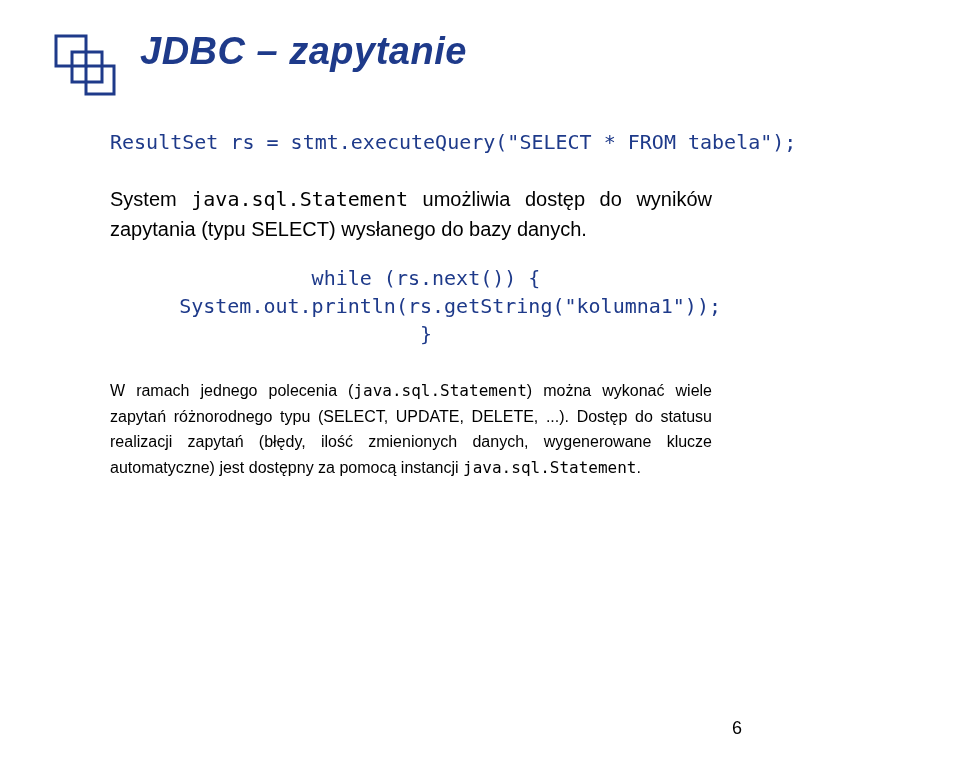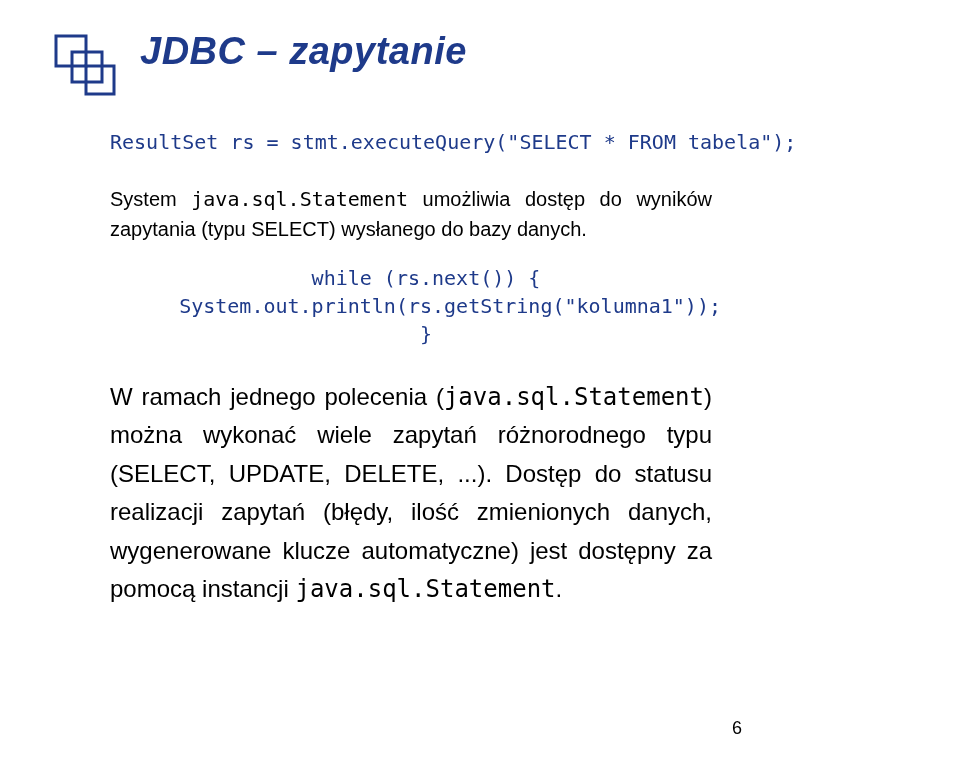--- a/index.html
+++ b/index.html
@@ -6,21 +6,21 @@
   html, body { width: 960px; height: 759px; background: #fff; font-family: Verdana, Geneva, sans-serif; color: #000; }
   .slide { width: 792px; height: 759px; padding: 30px 50px 16px 50px; position: relative; }
   .header { display: flex; align-items: flex-start; gap: 20px; margin-bottom: 30px; }
   .logo { width: 70px; height: 70px; position: relative; flex-shrink: 0; }
   .logo svg { width: 100%; height: 100%; }
   .title { font-size: 38px; font-weight: bold; color: #1e3a8a; font-style: italic; letter-spacing: 0.5px; }
   .code1 { font-family: "DejaVu Sans Mono", Consolas, monospace; color: #1e3a8a; font-size: 20px; margin-left: 60px; margin-bottom: 30px; white-space: pre; }
   .body1 { font-size: 20px; color: #000; margin-left: 60px; margin-right: 30px; line-height: 1.5; margin-bottom: 20px; text-align: justify; }
   .mono-inline { font-family: "DejaVu Sans Mono", Consolas, monospace; }
   .code2 { font-family: "DejaVu Sans Mono", Consolas, monospace; color: #1e3a8a; font-size: 20px; margin-left: 60px; margin-bottom: 30px; white-space: pre; line-height: 1.4; text-align: center; }
-  .body2 { font-size: 24px; color: #000; margin-left: 60px; margin-right: 30px; line-height: 1.6; text-align: justify; }
+  .body2 { font-size: 16px; color: #000; margin-left: 60px; margin-right: 30px; line-height: 1.6; text-align: justify; }
   .pagenum { position: absolute; bottom: 20px; right: 50px; font-size: 18px; color: #000; }
 </style>
 </head>
 <body>
 
 <div class="slide">
   <div class="header">
     <div class="logo">
       <svg viewBox="0 0 70 70">
         <rect x="6" y="6" width="30" height="30" fill="none" stroke="#1e3a8a" stroke-width="3"></rect>

